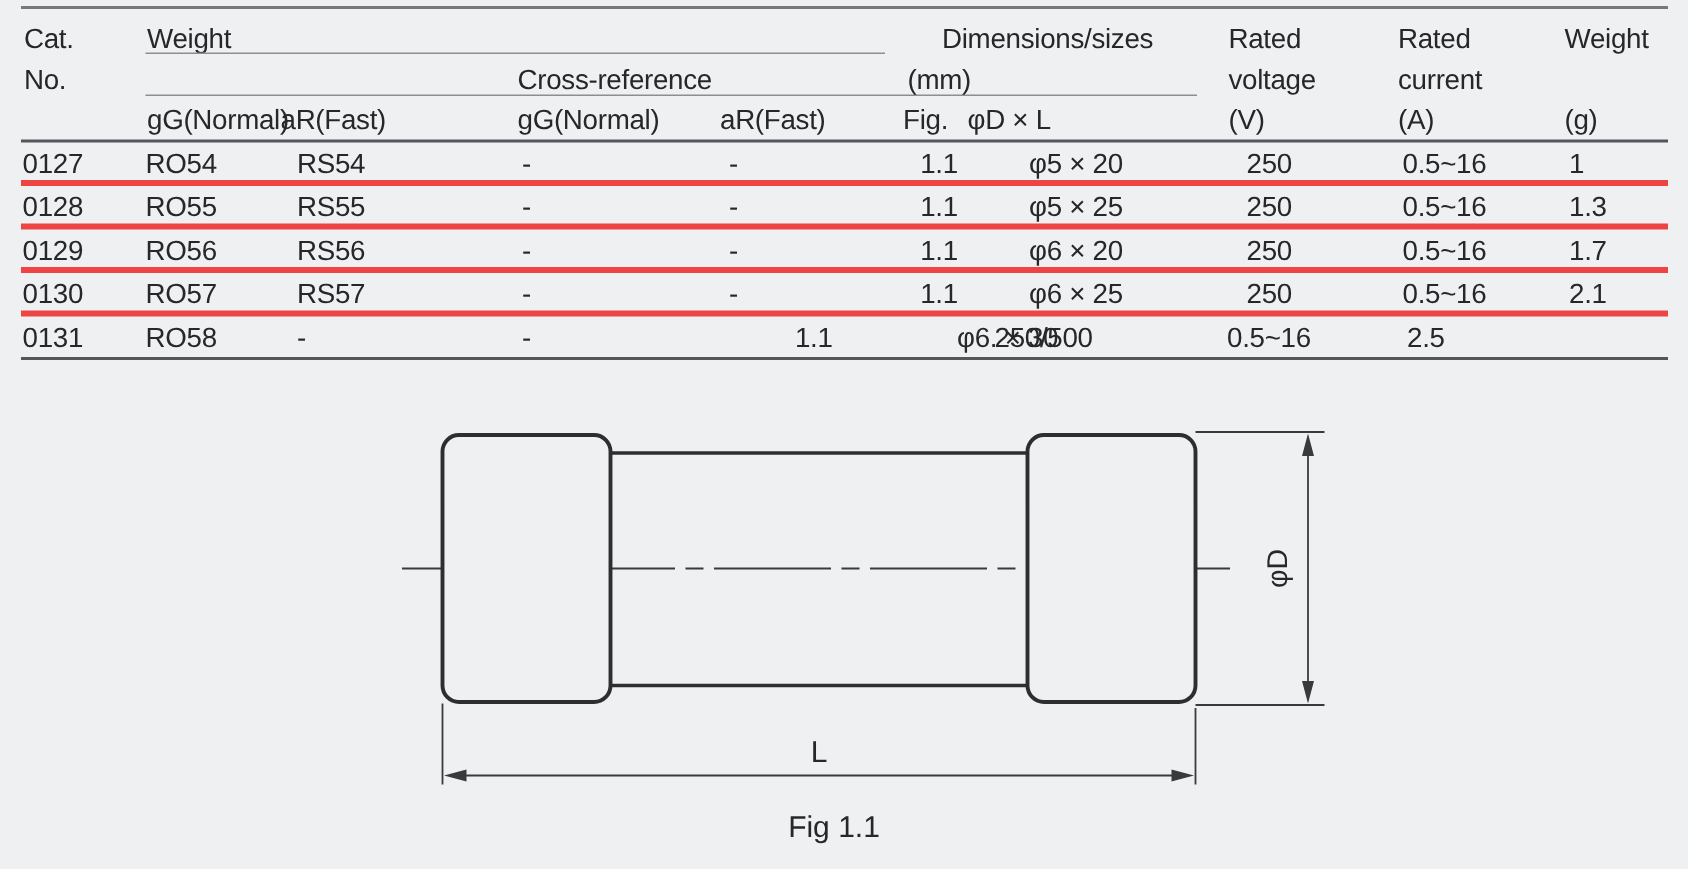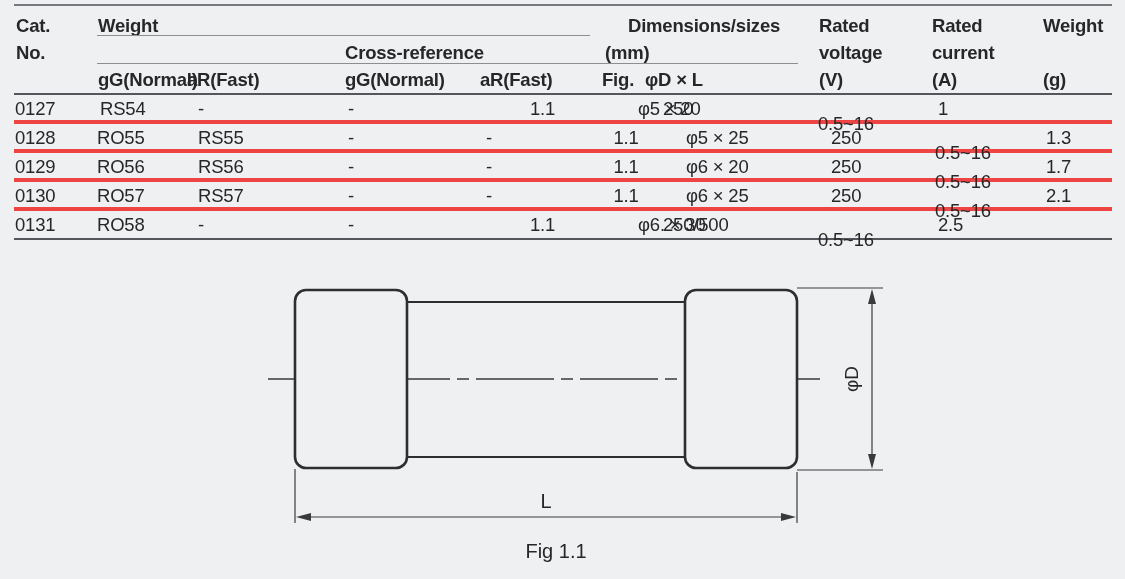--- a/index.html
+++ b/index.html
@@ -8,35 +8,35 @@
     background:#eff0f2;
     font-family:"Liberation Sans",sans-serif;
     color:#27272a;
     -webkit-font-smoothing:antialiased;
   }
   .tbl{
     position:absolute;left:14px;top:4px;width:1098px;
     border-top:2px solid #77777e;
     font-size:18.5px;letter-spacing:-0.2px;
   }
-  .thead{position:relative;height:87px;border-bottom:2px solid #55555c;font-weight:bold;}
+  .thead{position:relative;height:87px;border-bottom:2px solid #55555c;}
   .thead .h{position:absolute;white-space:nowrap;line-height:27px;}
   .rule{position:absolute;height:1px;background:#8d8d94;}
   .rowgrid{
     display:grid;
     grid-template-columns:83px 98px 150px 138px 119px 48px 168px 117px 108px 69px;
     height:29px;line-height:28px;
     border-bottom:4px solid #ef4444;
     box-sizing:border-box;
   }
   .rowgrid:last-child{border-bottom:2px solid #55555c;}
   .cell{white-space:nowrap;overflow:visible;}
   .c1{padding-left:1px;} .c2{padding-left:0;} .c3{padding-left:3px;}
   .c4{padding-left:3px;} .c5{padding-left:3px;} .c6{padding-left:0;text-align:center;}
-  .c7{padding-left:8px;margin-left:28px;} .c8{padding-left:1px;margin-left:12px;} .c9{padding-left:0;margin-top:15px;}
+  .c7{padding-left:8px;margin-left:28px;} .c8{padding-left:1px;margin-left:12px;} .c9{padding-left:0;}
   .c10{padding-left:3px;}
   .fig-wrap{position:absolute;left:0;top:250px;width:1125px;height:329px;}
   svg text{font-family:"Liberation Sans",sans-serif;fill:#27272a;}
 </style>
 </head>
 <body>
 
 <div class="tbl">
   <div class="thead">
     <span class="h" style="left:2px;top:6px">Cat.</span>
@@ -58,20 +58,21 @@
     <span class="h" style="left:84px;top:60px">gG(Normal)</span>
     <span class="h" style="left:173px;top:60px">aR(Fast)</span>
     <span class="h" style="left:331px;top:60px">gG(Normal)</span>
     <span class="h" style="left:466px;top:60px">aR(Fast)</span>
     <span class="h" style="left:588px;top:60px">Fig.</span>
     <span class="h" style="left:631px;top:60px">φD × L</span>
   </div>
 
   <div class="rowgrid">
     <div class="cell c1">0127</div>
+    <div class="cell c2">RO54</div>
     <div class="cell c3">RS54</div>
     <div class="cell c4">-</div>
     <div class="cell c5">-</div>
     <div class="cell c6">1.1</div>
     <div class="cell c7">φ5 × 20</div>
     <div class="cell c8">250</div>
     <div class="cell c9">0.5~16</div>
     <div class="cell c10">1</div>
   </div>
   <div class="rowgrid">

